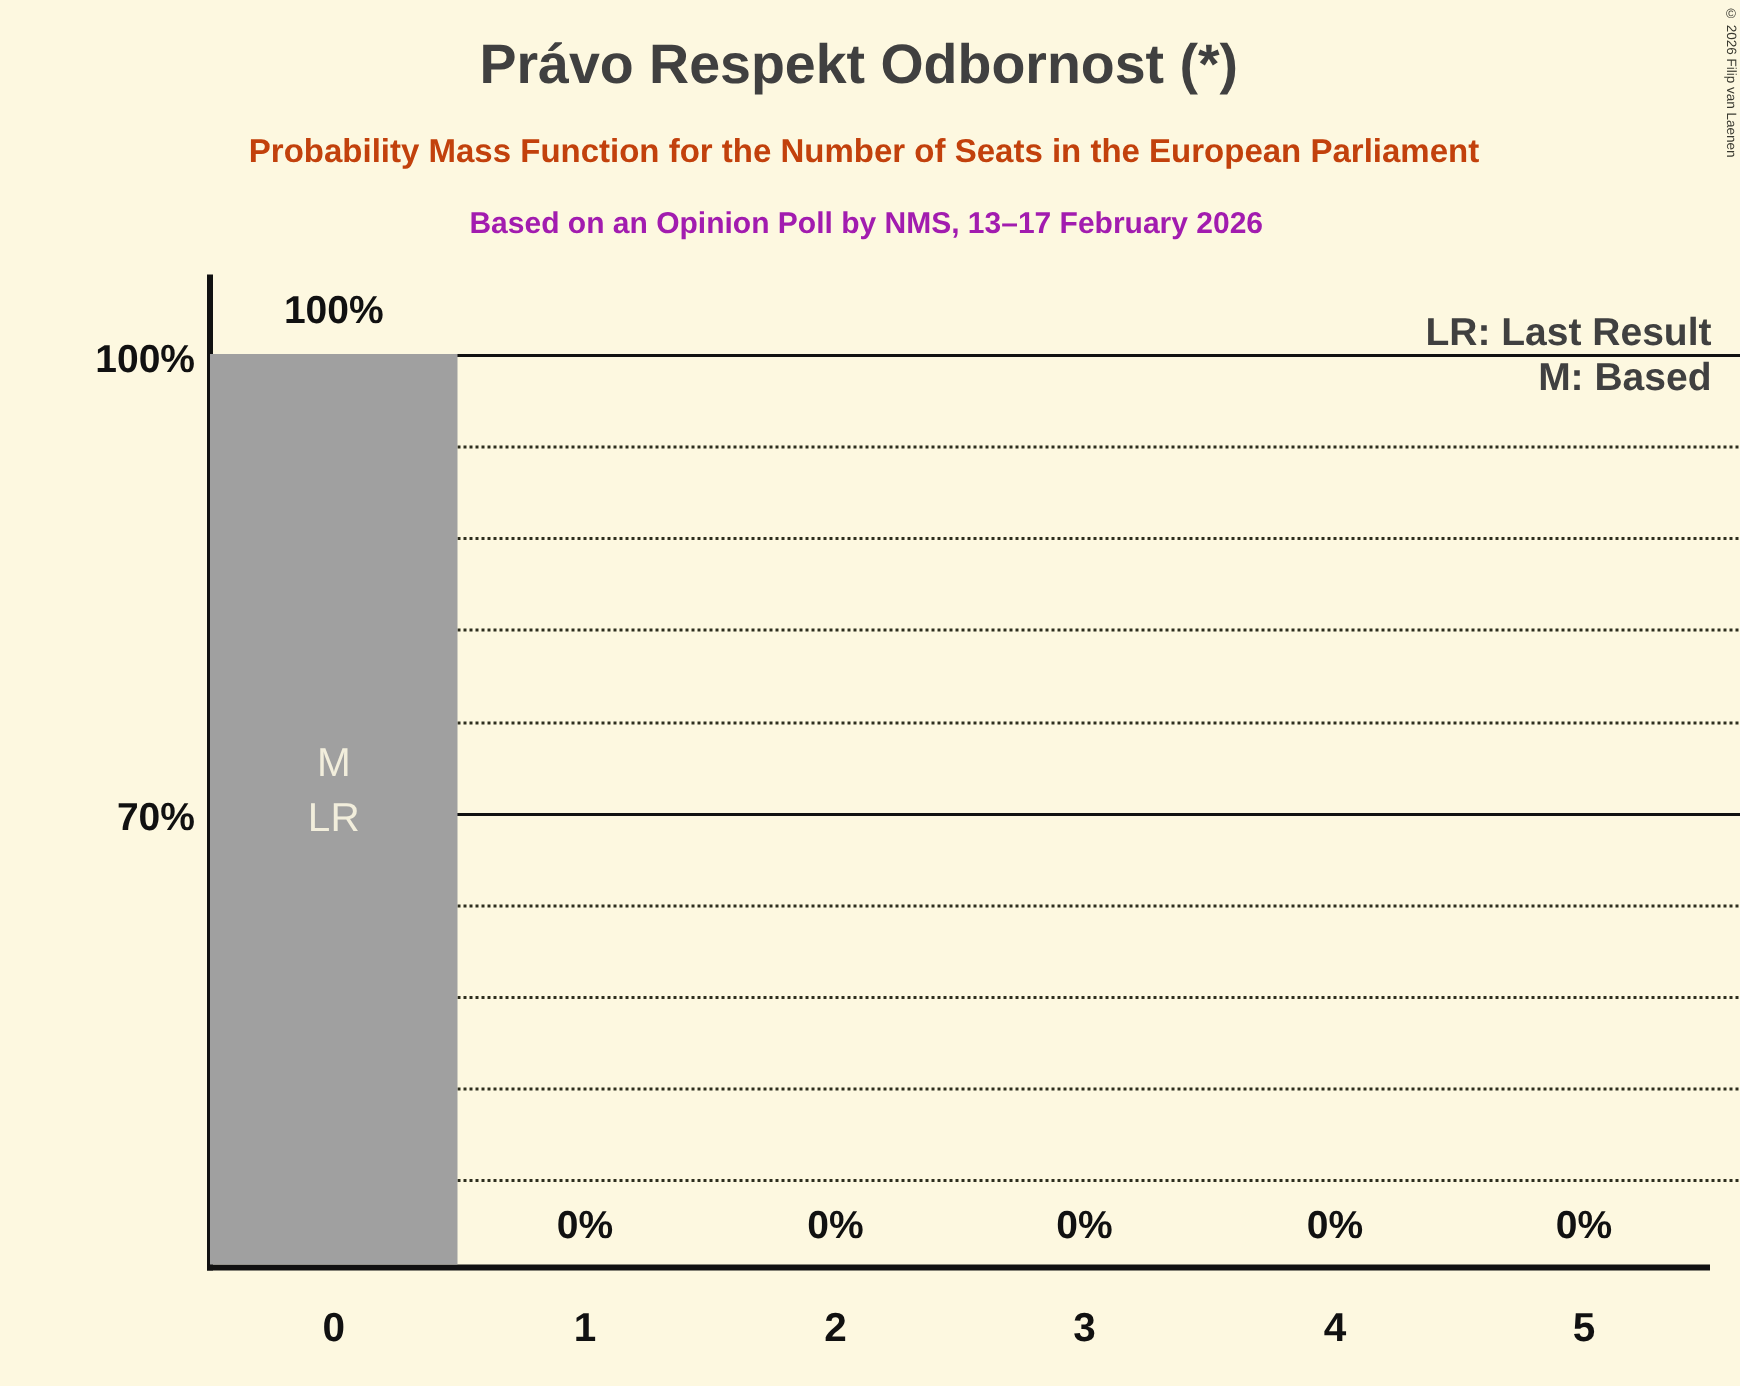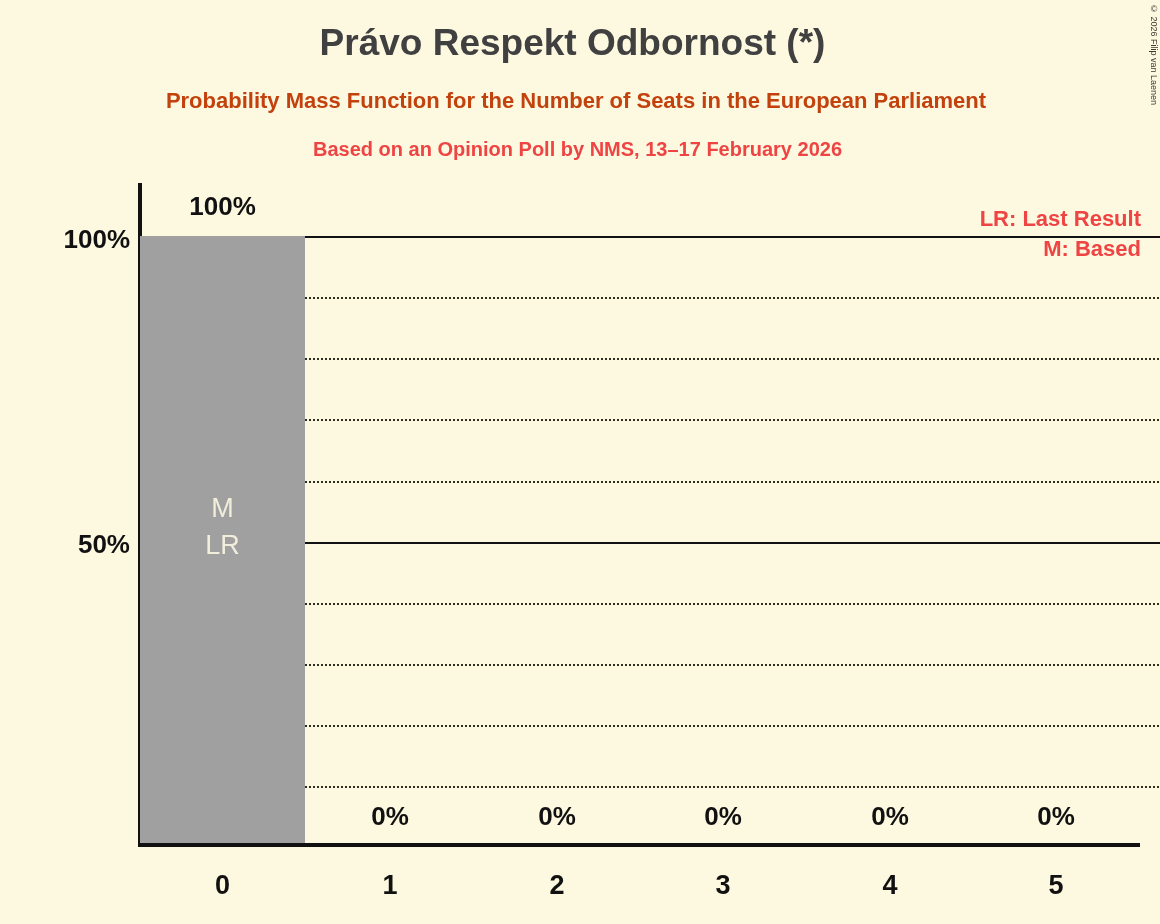--- a/index.html
+++ b/index.html
@@ -48,21 +48,21 @@
     color: #c2410c;
   }
   .subtitle2 {
     position: absolute;
     top: 138px;
     left: 0;
     width: 1155px;
     text-align: center;
     font-size: 20px;
     font-weight: bold;
-    color: #ef4444;
+    color: #a21caf;
   }
   .axis-y {
     position: absolute;
     left: 138px;
     top: 183px;
     width: 4px;
     height: 664px;
     background: #111111;
   }
   .axis-x {
@@ -115,23 +115,23 @@
     position: absolute;
     top: 870px;
     font-size: 27px;
     font-weight: bold;
     color: #111111;
     text-align: center;
   }
   .legend {
     position: absolute;
     right: 19px;
-    font-size: 22px;
+    font-size: 26px;
     font-weight: bold;
-    color: #ef4444;
+    color: #404040;
     text-align: right;
     white-space: nowrap;
   }
 </style>
 </head>
 <body>
 
 <div class="copyright">© 2026 Filip van Laenen</div>
 
 <div class="title">Právo Respekt Odbornost (*)</div>
@@ -149,21 +149,21 @@
 <div class="gridline solid" style="top:542px;"></div>
 <div class="gridline" style="top:603px;"></div>
 <div class="gridline" style="top:664px;"></div>
 <div class="gridline" style="top:725px;"></div>
 <div class="gridline" style="top:786px;"></div>
 
 <div class="axis-y"></div>
 <div class="axis-x"></div>
 
 <div class="ytick" style="top:224px;">100%</div>
-<div class="ytick" style="top:529px;">50%</div>
+<div class="ytick" style="top:529px;">70%</div>
 
 <div class="bar" style="left:140px; top:236px; width:165px; height:607px;"></div>
 <div class="bar-label" style="left:140px; top:191px; width:165px;">100%</div>
 <div class="bar-marker" style="left:140px; top:493px; width:165px;">M</div>
 <div class="bar-marker" style="left:140px; top:530px; width:165px;">LR</div>
 
 <div class="bar-label" style="left:307px; top:801px; width:166px;">0%</div>
 <div class="bar-label" style="left:474px; top:801px; width:166px;">0%</div>
 <div class="bar-label" style="left:640px; top:801px; width:166px;">0%</div>
 <div class="bar-label" style="left:807px; top:801px; width:166px;">0%</div>

